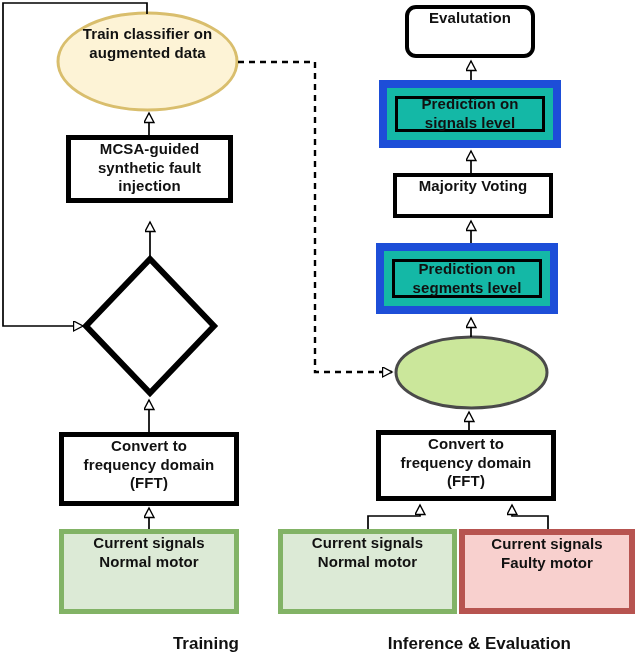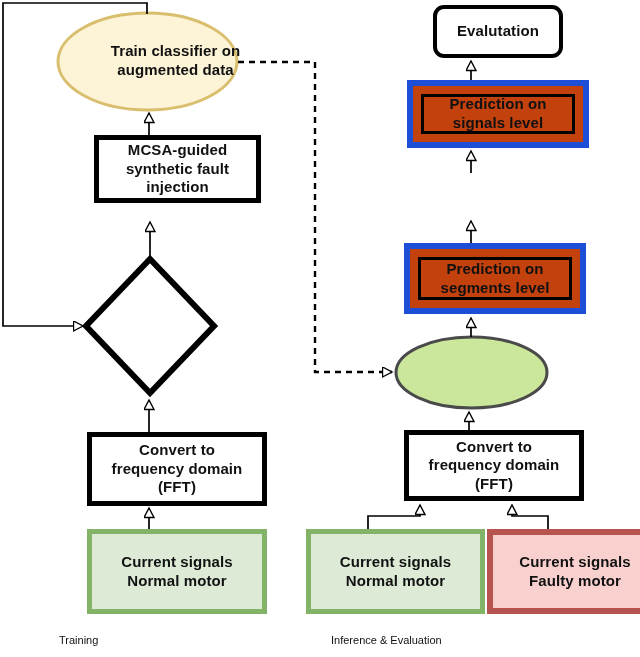--- a/index.html
+++ b/index.html
@@ -12,40 +12,40 @@
   
   .el-train { stroke:#d9be6d; stroke-width:3; }
   .el-clf   { stroke:#4a4a4a; stroke-width:3; }
   .diamond  { fill:#ffffff; stroke:#000000; stroke-width:6; }
   .wire     { fill:none; stroke:#000000; stroke-width:1.7; }
   .wire.dashed { stroke-width:2.4; stroke-dasharray:6 5; }
 
   
   .node {
     position:absolute; box-sizing:border-box;
-    display:flex; align-items:center; justify-content:center; text-align:center;margin-left:28px;
+    display:flex; align-items:flex-start; justify-content:center; text-align:center;
   }
   .lbl {
     font-weight:bold; font-size:15px; line-height:1.24; color:#111111;
     white-space:pre-line; letter-spacing:0.1px;
   }
   .box     { background:#ffffff; border:5px solid #000000; }
   .rounded { background:#ffffff; border:4px solid #000000; border-radius:11px; }
-  .dbox    { background:#c2410c; border:6px solid #1d4ed8; padding:8px; }
+  .dbox    { background:#14b8a6; border:8px solid #1d4ed8; padding:8px; }
   .dbox-inner {
     box-sizing:border-box; width:100%; height:100%;
     border:3px solid #000000;
     display:flex; align-items:center; justify-content:center;
   }
   .green { background:#dcead6; border:5px solid #82b366; }
   .red   { background:#f8d0ce; border:6px solid #b75450; }
   .floating { background:transparent; border:none; }
   .section-label {
-    position:absolute; text-align:left;
-    font-weight:normal; font-size:11px; color:#111111;
+    position:absolute; text-align:right;
+    font-weight:bold; font-size:17px; color:#111111;
   }
 </style>
 </head>
 <body>
 
 <div class="canvas">
 
   <svg width="640" height="657" viewBox="0 0 640 657">
     <defs>
       <marker id="ah" markerWidth="14" markerHeight="12" refX="10.5" refY="5.5" orient="auto" markerUnits="userSpaceOnUse">
@@ -104,20 +104,23 @@
     <span class="lbl">Evalutation</span>
   </div>
 
   <div class="node dbox" style="left:379px;top:80px;width:182px;height:68px">
     <div class="dbox-inner">
       <span class="lbl">Prediction on
 signals level</span>
     </div>
   </div>
 
+  <div class="node box" style="left:393px;top:173px;width:160px;height:45px;border-width:4px">
+    <span class="lbl">Majority Voting</span>
+  </div>
 
   <div class="node dbox" style="left:376px;top:243px;width:182px;height:71px">
     <div class="dbox-inner">
       <span class="lbl">Prediction on
 segments level</span>
     </div>
   </div>
 
 
   <div class="node box" style="left:376px;top:430px;width:180px;height:71px">

